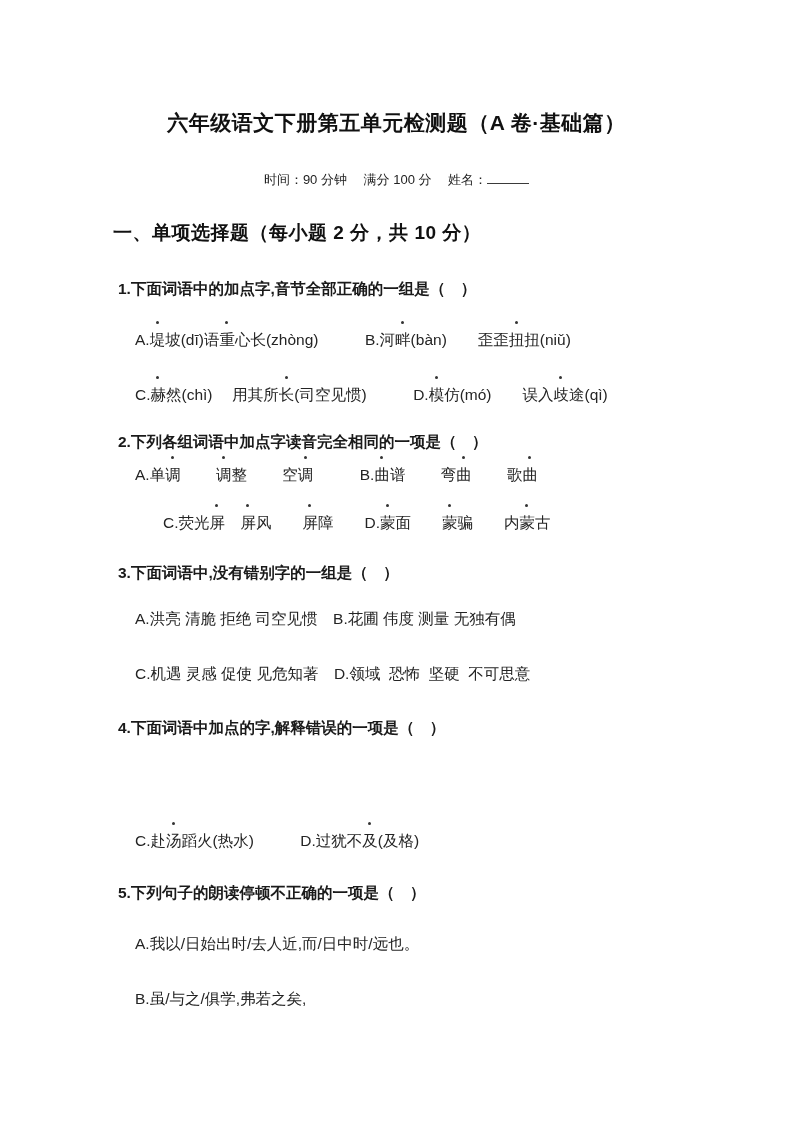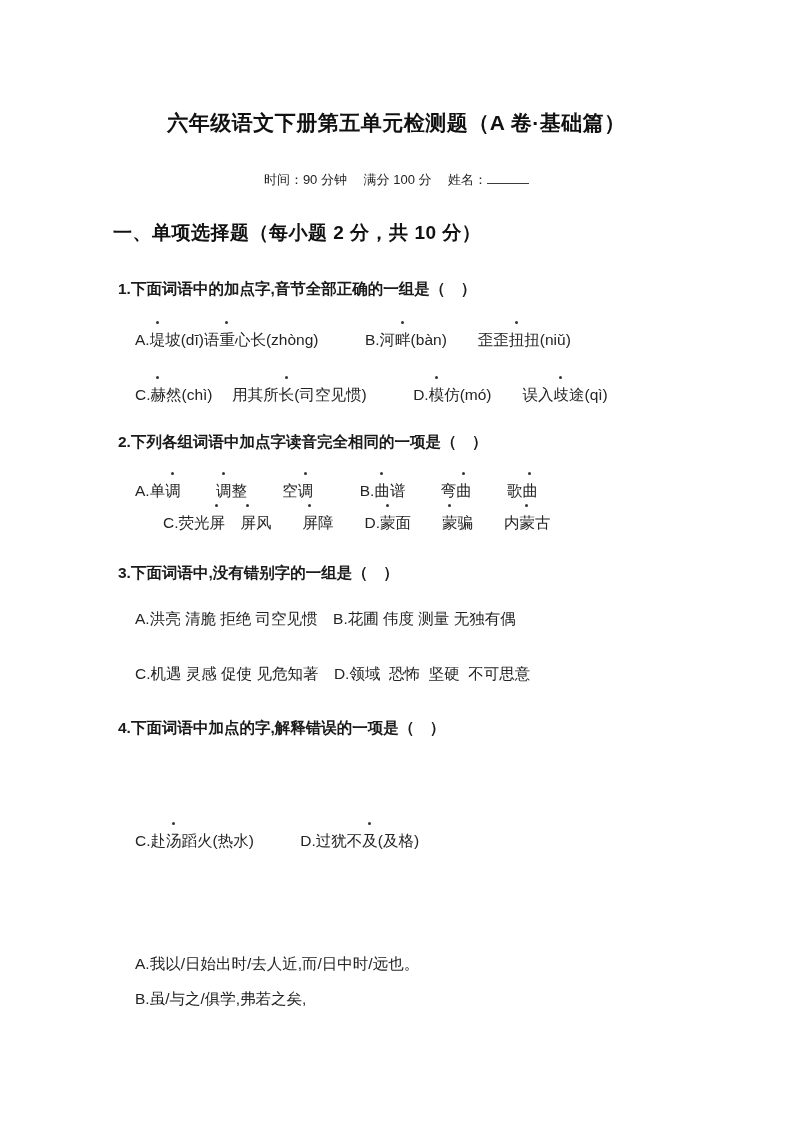--- a/index.html
+++ b/index.html
@@ -49,24 +49,24 @@
   .dotted::after{
     content:'';
     position:absolute;
     top:-10px;left:38%;
     width:3px;height:3px;
     border-radius:50%;
     background:#333;
   }
   
   #q1-stem{top:279px;} #q1-r1{top:330px;} #q1-r2{top:385px;}
-  #q2-stem{top:432px;} #q2-r1{top:481px;} #q2-r2{top:513px;margin-left:28px;}
+  #q2-stem{top:432px;} #q2-r1{top:465px;} #q2-r2{top:513px;margin-left:28px;}
   #q3-stem{top:563px;} #q3-r1{top:609px;} #q3-r2{top:664px;}
   #q4-stem{top:718px;} #q4-r1{top:774px;} #q4-r2{top:831px;}
-  #q5-stem{top:883px;} #q5-r1{top:934px;margin-top:20px;} #q5-r2{top:989px;}
+  #q5-stem{top:883px;} #q5-r1{top:934px;} #q5-r2{top:989px;}
 </style>
 </head>
 <body>
 
 <div class="page">
 
   <div class="line title">六年级语文下册第五单元检测题（A 卷·基础篇）</div>
 
   <div class="line info"><span>时间：90 分钟　 满分 100 分　 姓名：</span><span class="blank"></span></div>
 
@@ -80,16 +80,17 @@
   <div class="line opt" id="q2-r1"><span>A.单</span><span class="dotted">调</span><span>　　 </span><span class="dotted">调</span><span>整　　 空</span><span class="dotted">调</span><span>　　　B.</span><span class="dotted">曲</span><span>谱　　 弯</span><span class="dotted">曲</span><span>　　 歌</span><span class="dotted">曲</span></div>
   <div class="line opt" id="q2-r2"><span>C.荧光</span><span class="dotted">屏</span><span>　</span><span class="dotted">屏</span><span>风　　</span><span class="dotted">屏</span><span>障　　D.</span><span class="dotted">蒙</span><span>面　　</span><span class="dotted">蒙</span><span>骗　　内</span><span class="dotted">蒙</span><span>古</span></div>
 
   <div class="line stem" id="q3-stem">3.下面词语中,没有错别字的一组是（　）</div>
   <div class="line opt" id="q3-r1"><span>A.洪亮 清脆 拒绝 司空见惯　B.花圃 伟度 测量 无独有偶</span></div>
   <div class="line opt" id="q3-r2"><span>C.机遇 灵感 促使 见危知著　D.领域  恐怖  坚硬  不可思意</span></div>
 
   <div class="line stem" id="q4-stem">4.下面词语中加点的字,解释错误的一项是（　）</div>
   <div class="line opt" id="q4-r2"><span>C.赴</span><span class="dotted">汤</span><span>蹈火(热水)　　　D.过犹不</span><span class="dotted">及</span><span>(及格)</span></div>
 
+  <div class="line stem" id="q5-stem">5.下列句子的朗读停顿不正确的一项是（　）</div>
   <div class="line opt" id="q5-r1"><span>A.我以/日始出时/去人近,而/日中时/远也。</span></div>
   <div class="line opt" id="q5-r2"><span>B.虽/与之/俱学,弗若之矣,</span></div>
 
 </div>
 
 </body></html>

